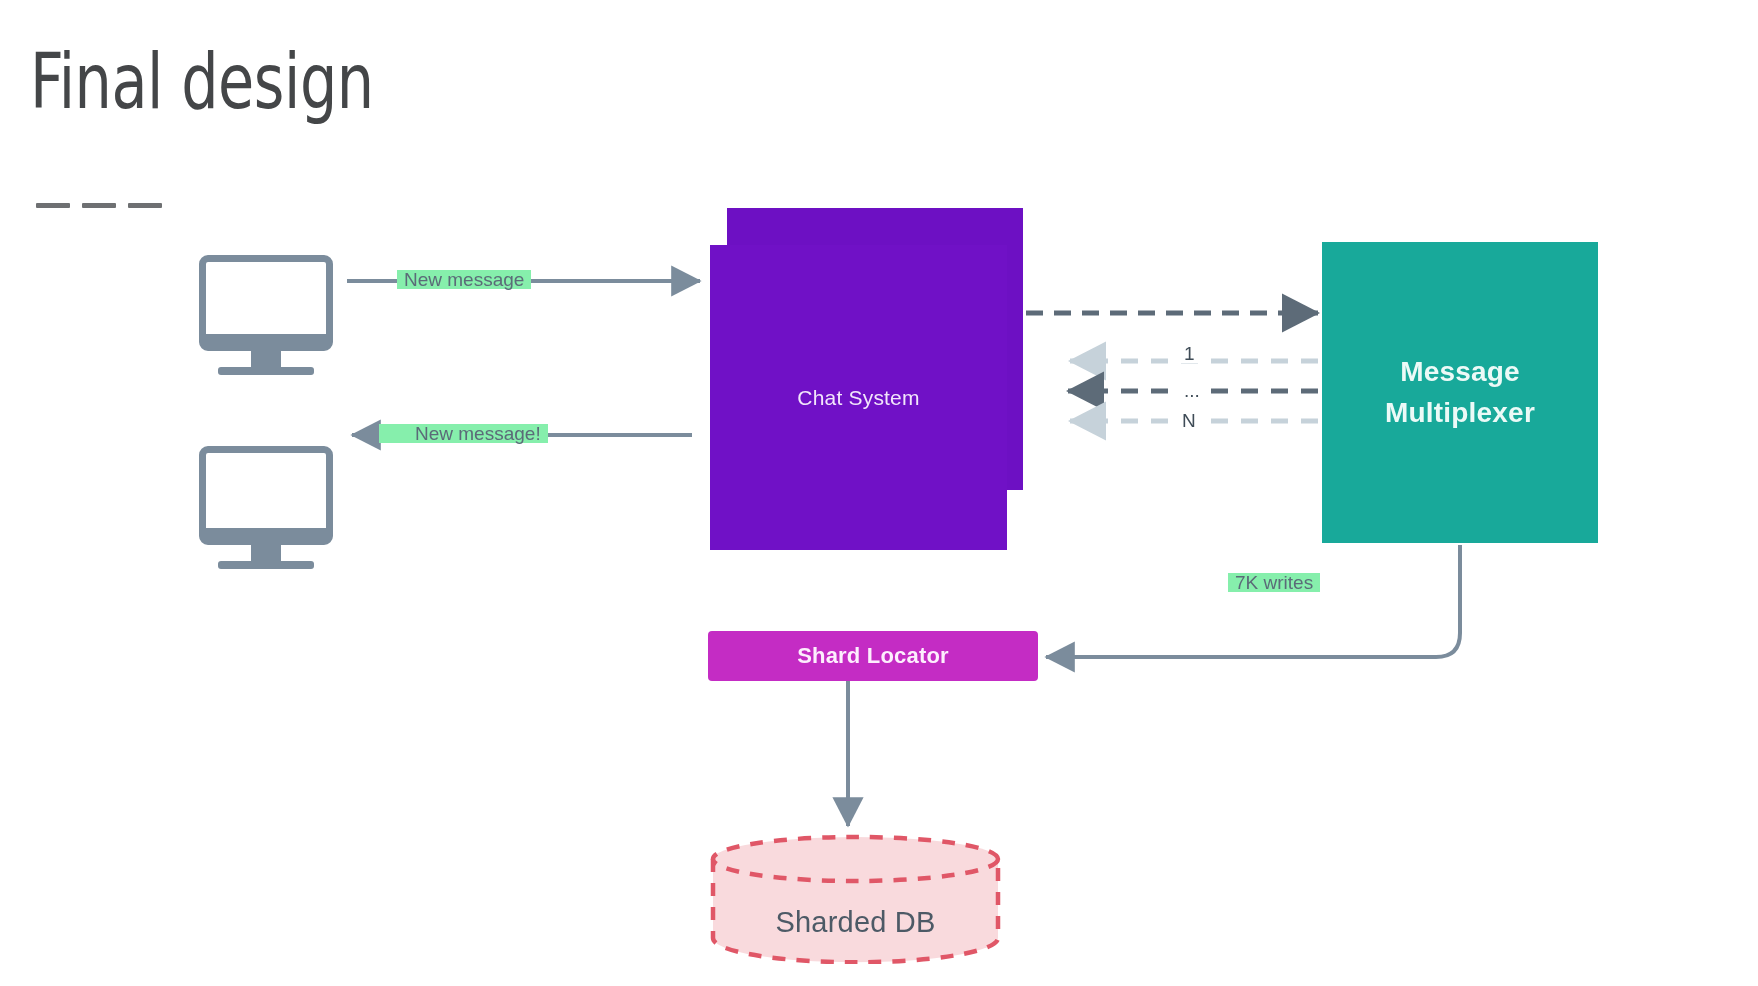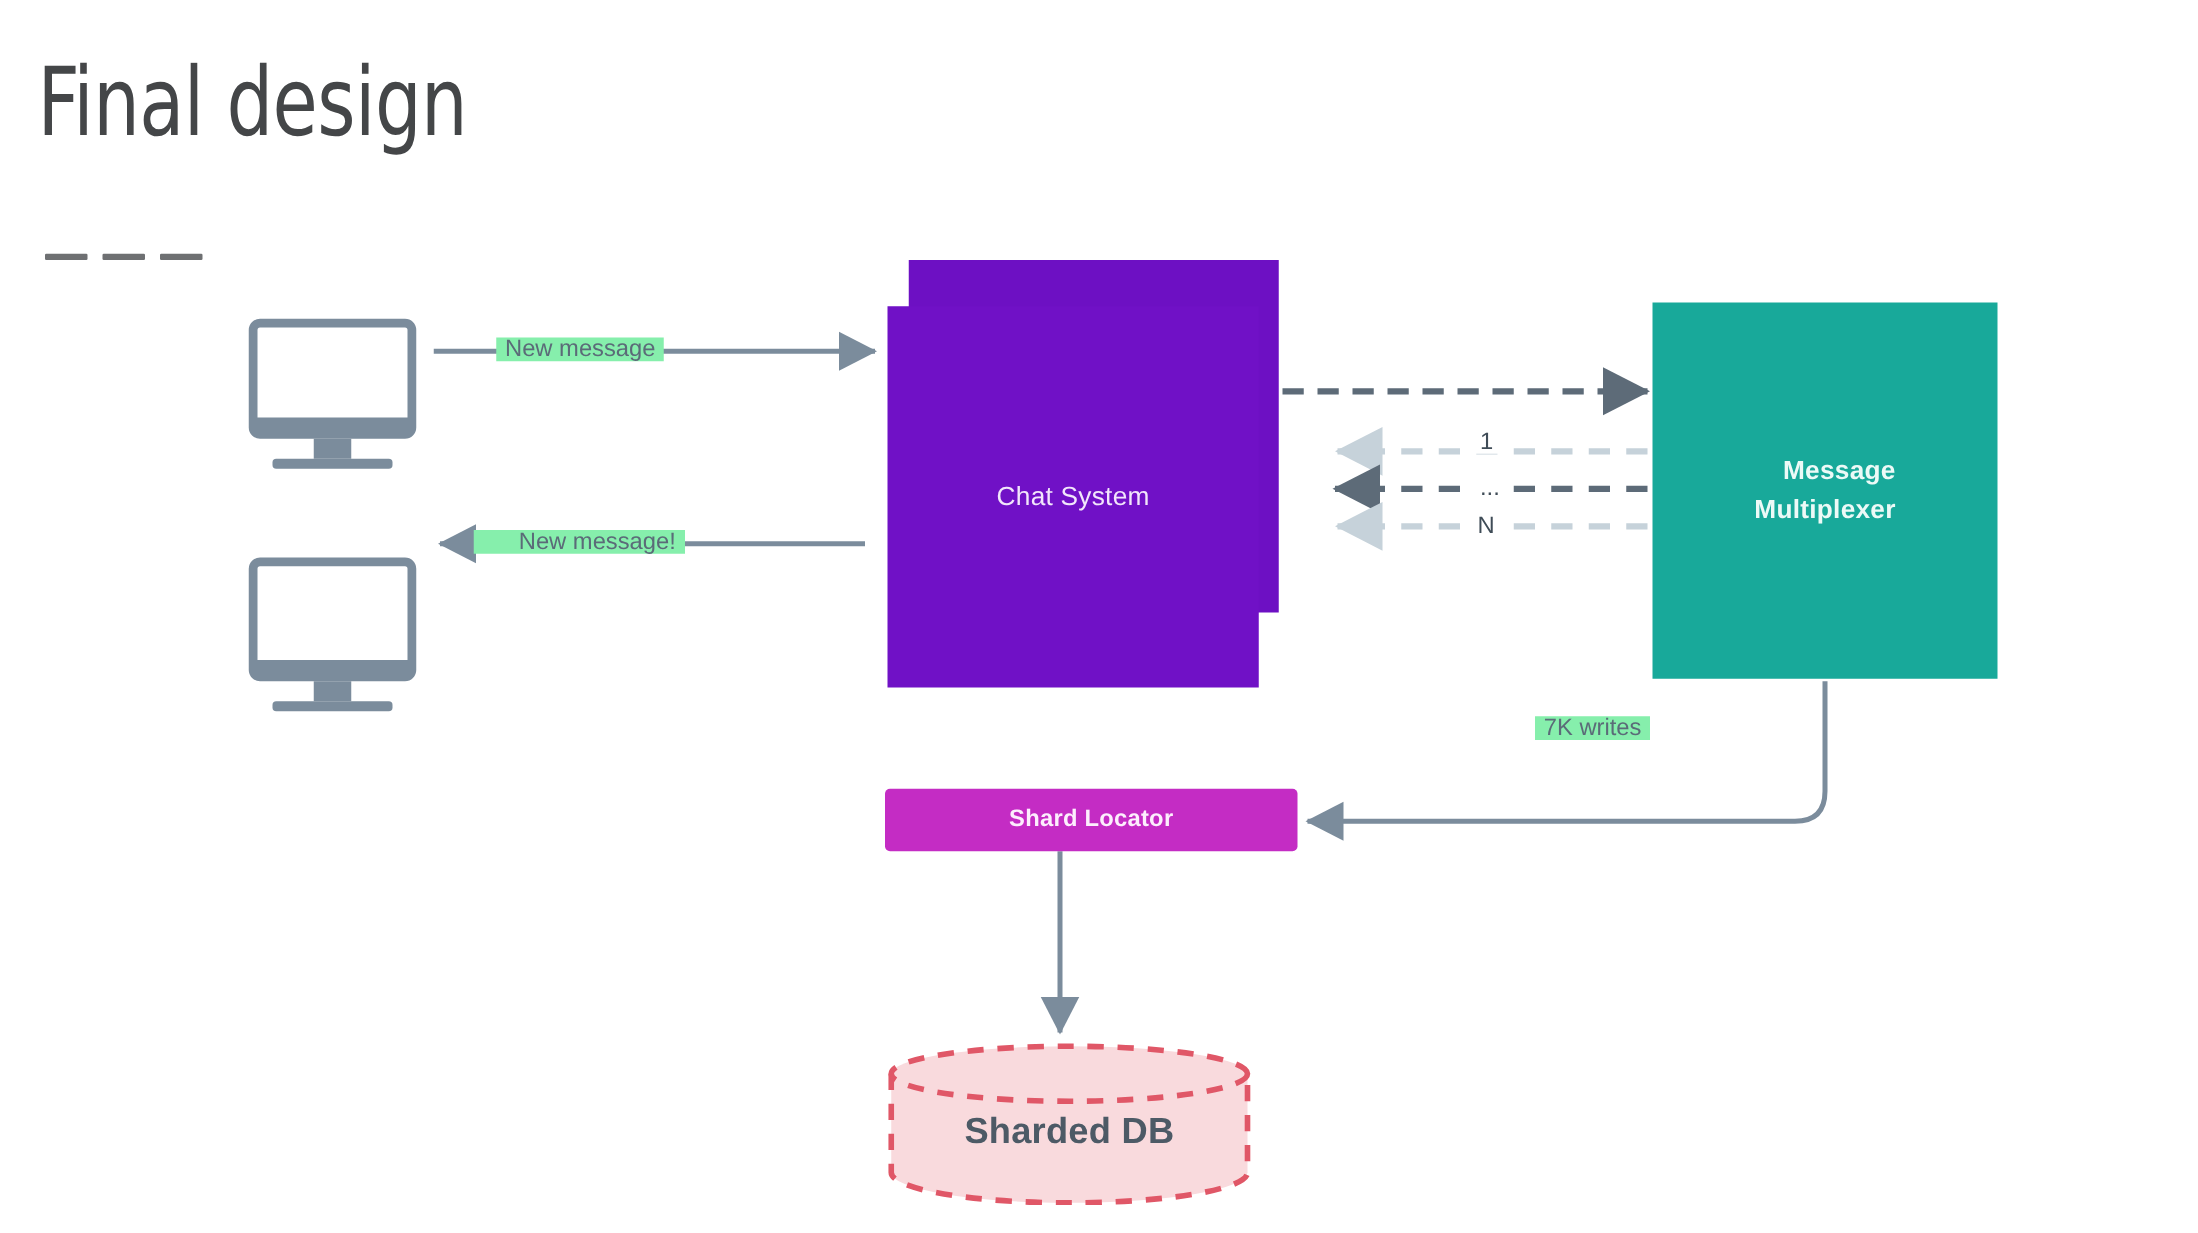--- a/index.html
+++ b/index.html
@@ -128,43 +128,43 @@
     top: 242px;
     width: 276px;
     height: 301px;
     background: #18a99a;
     display: flex;
     align-items: center;
     justify-content: center;
   }
   #message-multiplexer .mux-label {
     color: #ecfaf7;
-    font-size: 21px;
+    font-size: 28px;
     font-weight: bold;
     line-height: 1.45;
-    text-align: right;
+    text-align: center;
     letter-spacing: 0.2px;
   }
 
   
   #shard-locator {
     position: absolute;
     left: 708px;
     top: 631px;
     width: 330px;
     height: 50px;
     background: #c42cc4;
     border-radius: 4px;
     display: flex;
     align-items: center;
     justify-content: center;
   }
   #shard-locator .sl-label {
     color: #fdeefd;
-    font-size: 19px;
+    font-size: 22px;
     font-weight: bold;
     letter-spacing: 0.2px;
     white-space: nowrap;
   }
 
   
   #sharded-db {
     position: absolute;
     left: 709px;
     top: 833px;
@@ -173,31 +173,31 @@
   }
   #sharded-db .db-body {
     position: absolute;
     left: 0; top: 0;
     width: 100%;
     height: 100%;
   }
   #sharded-db .db-label {
     position: absolute;
     left: 0;
-    top: 0;
+    top: 17px;
     width: 100%;
     height: 100%;
     display: flex;
     align-items: center;
     justify-content: center;
     padding-top: 14px;
     box-sizing: border-box;
     color: #4d5a66;
     font-size: 29px;
-    font-weight: 700;
+    font-weight: 400;
     letter-spacing: 0.2px;
     white-space: nowrap;
   }
 
   
   .edge-label {
     position: absolute;
     background: #86efac;
     color: #5b6b78;
     font-size: 19px;

